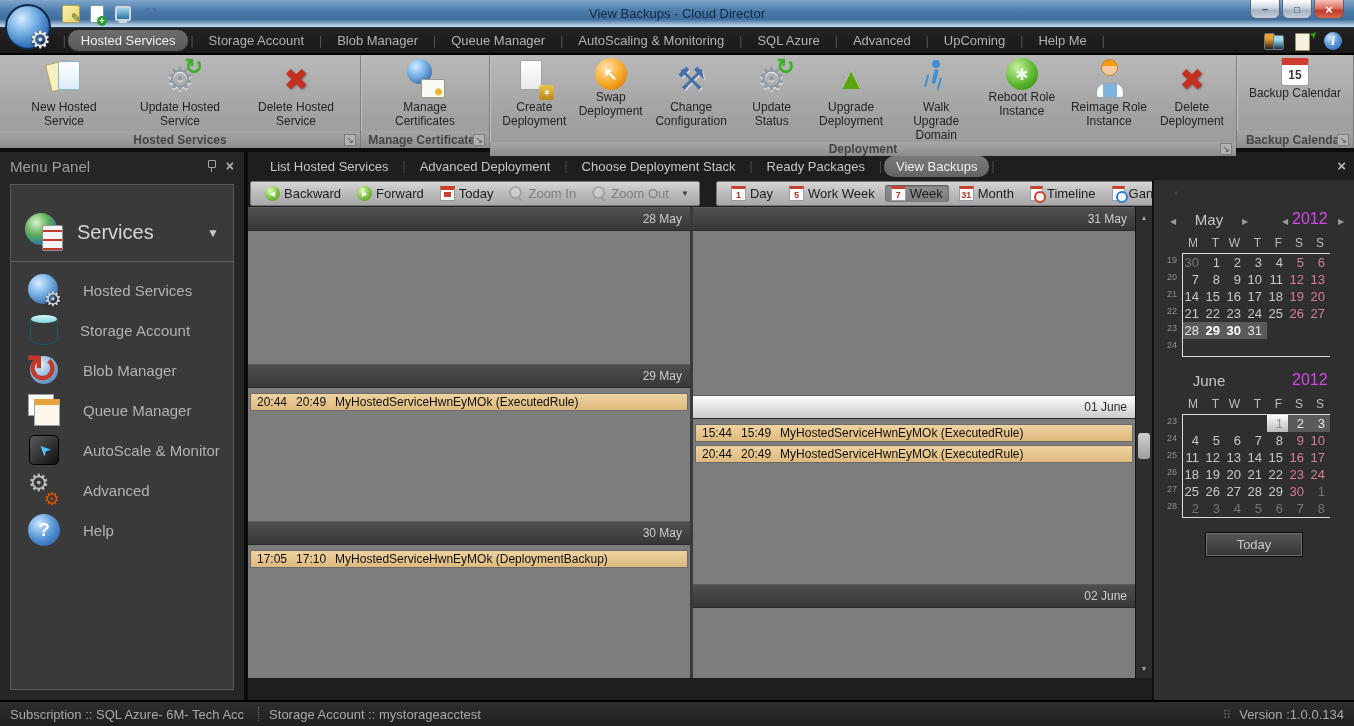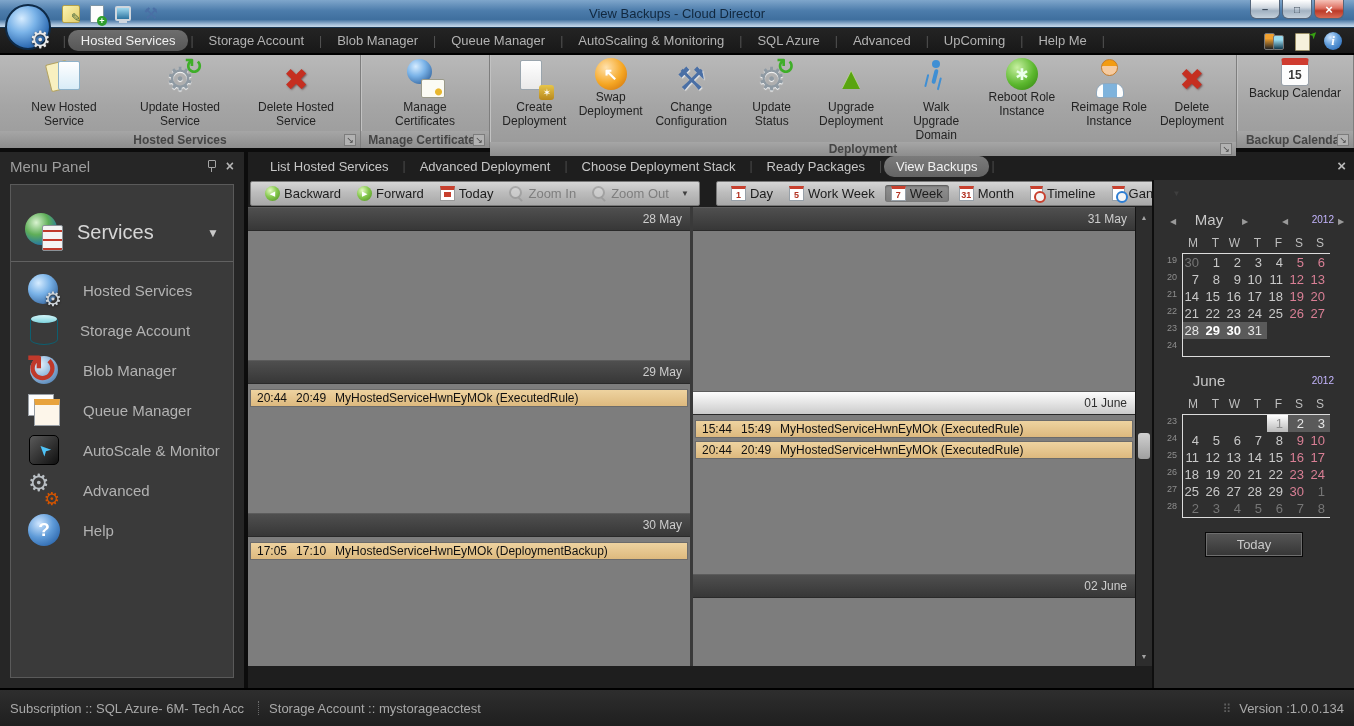--- a/index.html
+++ b/index.html
@@ -149,41 +149,41 @@
   
   .minipanel { width:202px; flex:none; background:#2f2f2f; border-left:2px solid #0e0e0e; padding-top:30px; }
   .mcal { margin:0 0 14px 10px; }
   .mc-head { display:flex; align-items:center; padding:0 6px 8px 2px; }
   .mc-ar { width:14px; text-align:center; cursor:pointer; }
   .mc-ar.hid { visibility:hidden; }
   .mc-ar.prev::before { content:"◀"; font-size:8px; color:#9a9a9a; }
   .mc-ar.next::before { content:"▶"; font-size:8px; color:#9a9a9a; }
   .mc-month { width:58px; text-align:center; font-size:15px; color:#c7c7c7; }
   .mc-sp { flex:1; }
-  .mc-year { width:42px; text-align:right; font-size:10px; color:#c4b5fd; }
+  .mc-year { width:42px; text-align:left; font-size:16px; color:#d946ef; }
   .mc-wd { display:flex; padding-bottom:3px; }
   .mc-wdc { width:21px; text-align:right; padding-right:5px; font-size:12px; color:#bdbdbd; }
   .mc-wn { width:18px; text-align:right; padding-right:5px; font-size:9px; color:#8f8f8f; }
   .mc-body { display:flex; }
   .mc-wncol { display:flex; flex-direction:column; }
   .mc-wncol .mc-wn { height:17px; line-height:15px; }
   .mc-grid { border:1px solid #dcdcdc; border-right:none; }
   .mc-row { display:flex; height:17px; }
   .mc-cell { width:21px; text-align:right; padding-right:5px; font-size:13px; line-height:17px; color:#c9c9c9; cursor:pointer; }
   .mc-cell.c-dim { color:#767676; }
   .mc-cell.c-wk { color:#d97f95; }
   .mc-cell.c-sel { background:#5a5a5a; color:#e6e6e6; }
   .mc-cell.c-bold { font-weight:bold; color:#ffffff; }
   .mc-cell.c-today { background:linear-gradient(#ffffff,#b9b9b9); color:#8e8e8e; }
   .today-wrap { text-align:center; margin-top:4px; }
   .today-btn { font-family:"Liberation Sans", sans-serif; font-size:13px; color:#c9c9c9; width:98px; padding:4px 0;
     background:linear-gradient(#565656,#353535); border:1px solid #0a0a0a; box-shadow:0 0 0 1px #6e6e6e inset; cursor:pointer; }
 
   
-  .statusbar { height:38px; background:linear-gradient(#2e2e2e,#1f1f1f); border-top:2px solid #000;
+  .statusbar { height:26px; background:linear-gradient(#2e2e2e,#1f1f1f); border-top:2px solid #000;
     display:flex; align-items:center; padding:0 10px; }
   .st-item { font-size:13px; color:#a9a9a9; white-space:nowrap; }
   .st-sep { border-left:1px dotted #6a6a6a; height:14px; margin:0 10px 0 14px; }
   .st-right { margin-left:auto; display:flex; align-items:center; gap:8px; }
   .grip::before { content:"⠿"; color:#5f5f5f; font-size:12px; }
 
   
   .ic { display:inline-flex; position:relative; align-items:center; justify-content:center; }
 
   

